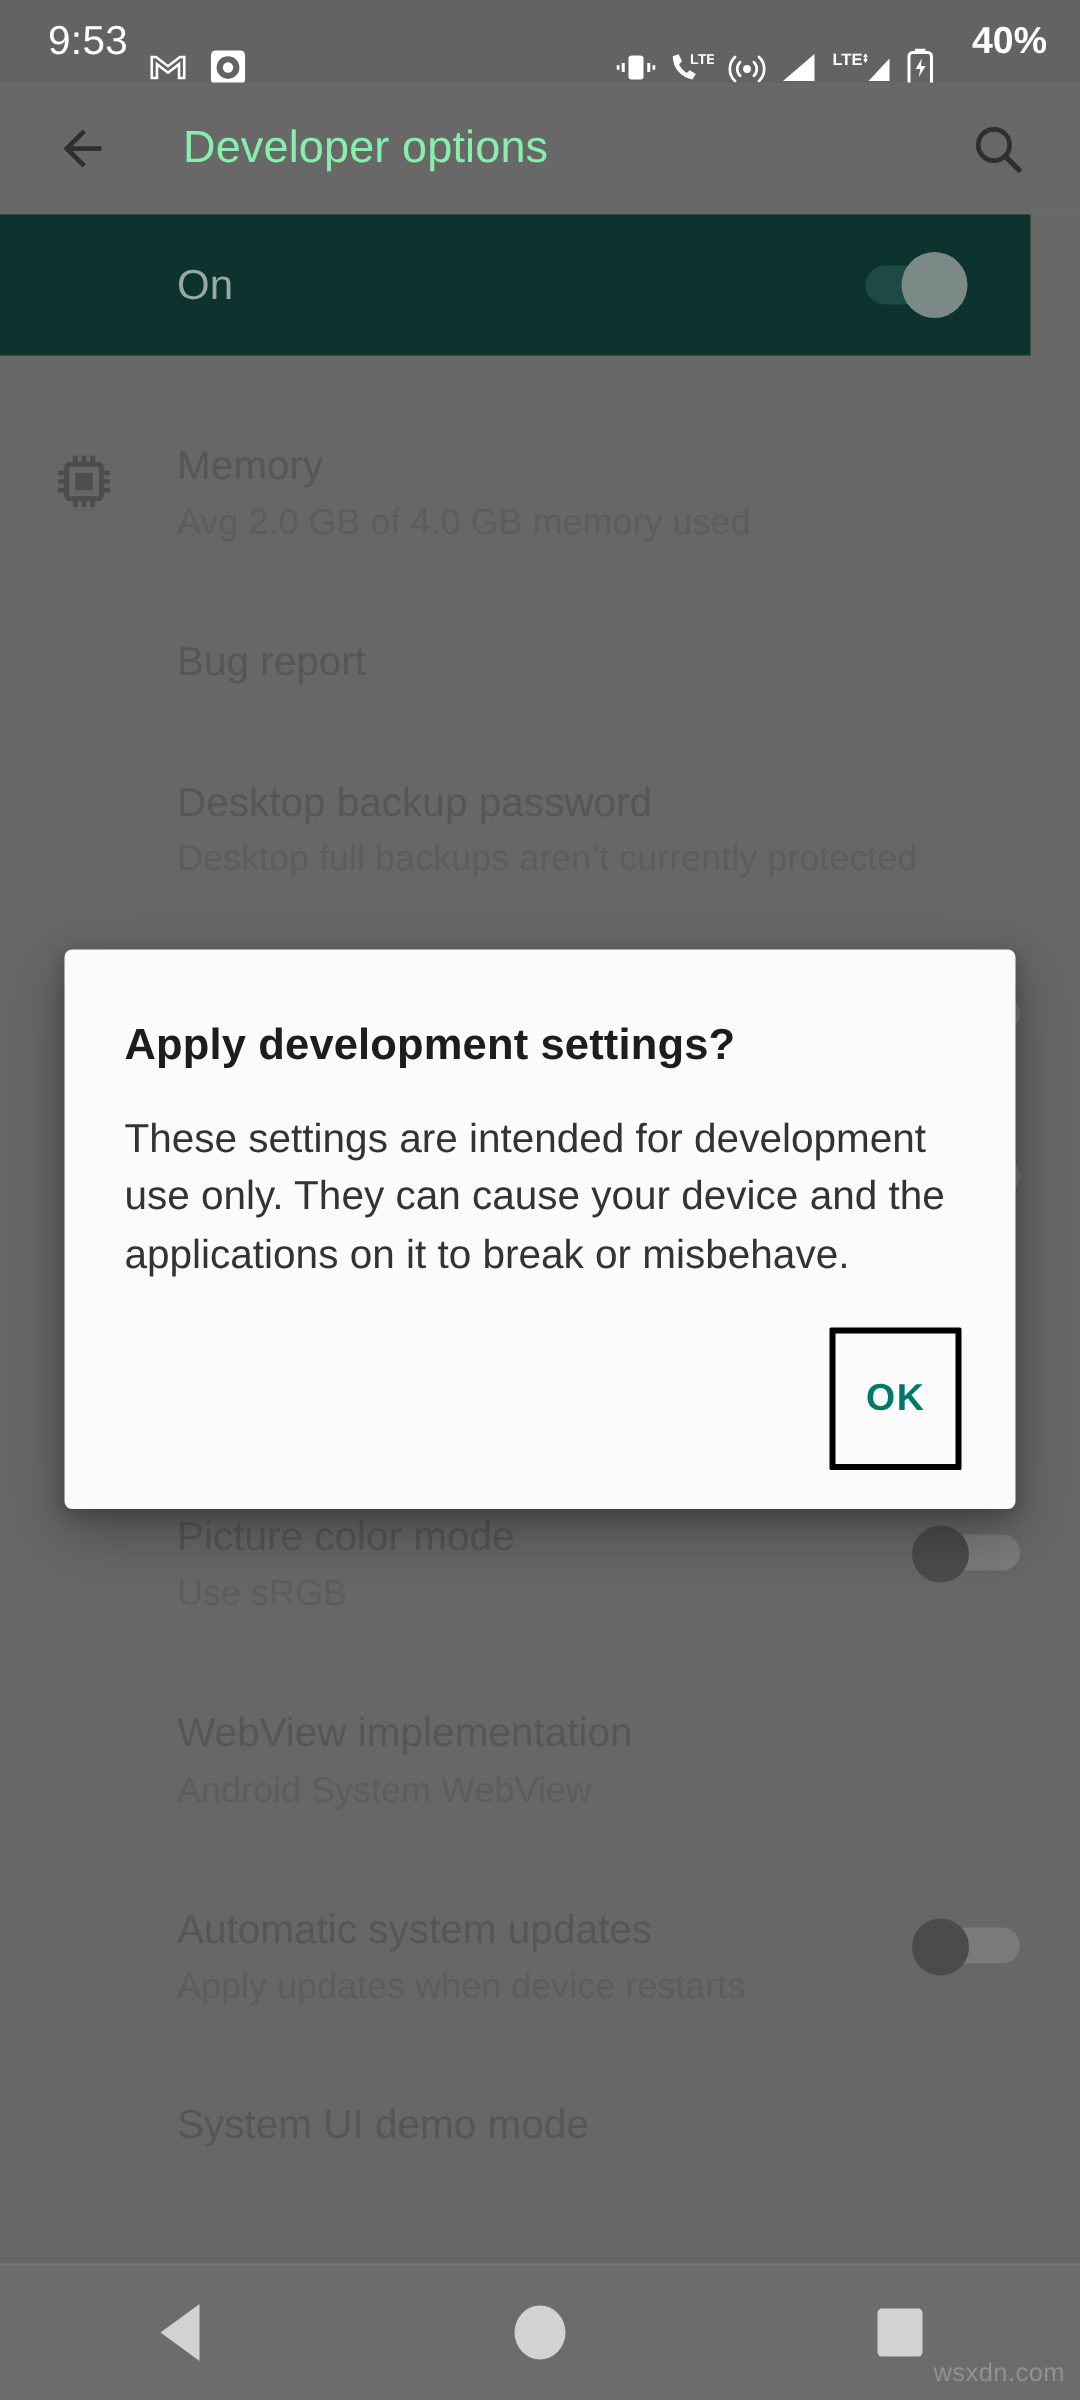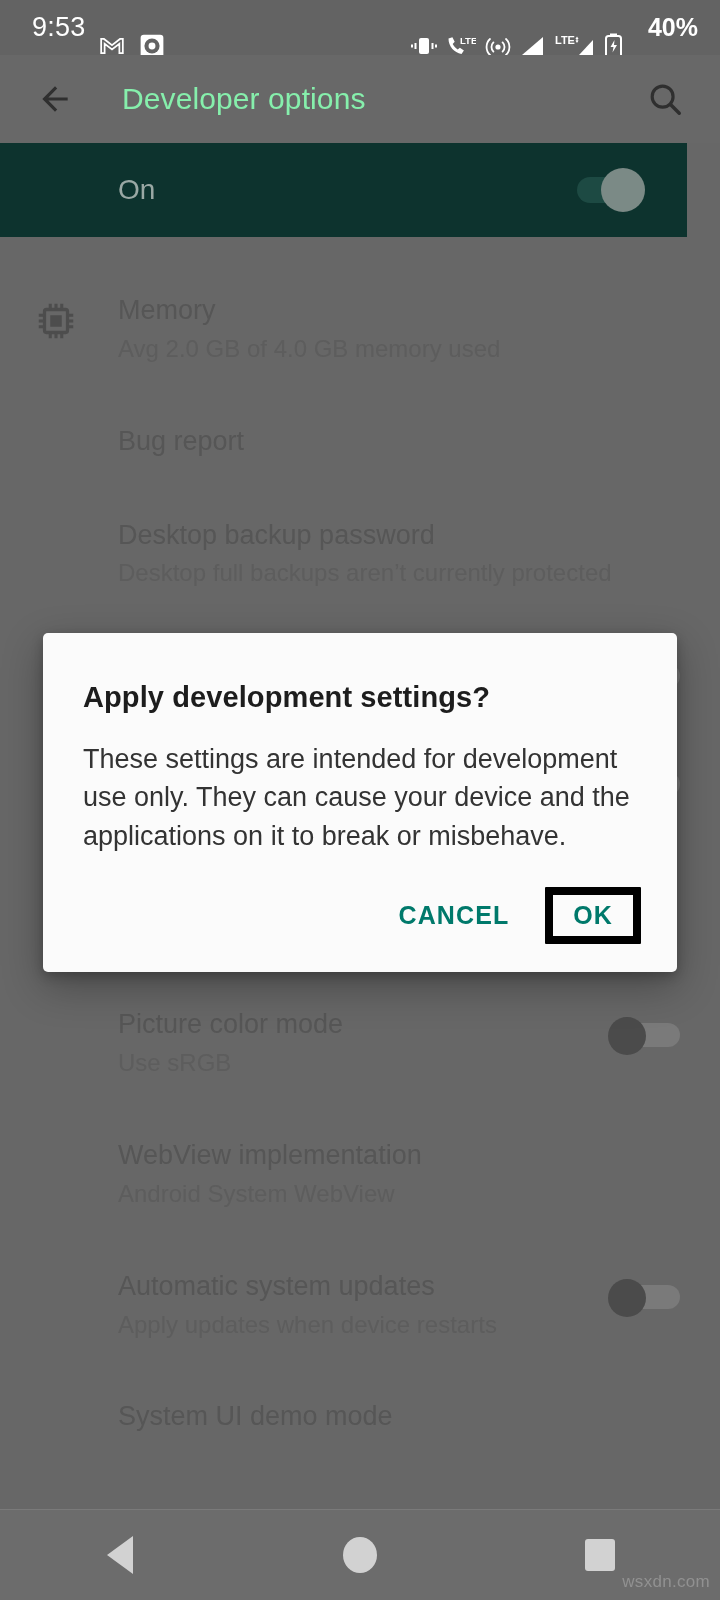--- a/index.html
+++ b/index.html
@@ -105,21 +105,21 @@
   .dialog-actions {
     margin-top:30px; display:flex; justify-content:flex-end; align-items:center;
     gap:10px; padding-bottom:8px;
   }
   .dlg-btn {
     font-size:25px; font-weight:700; color:#00796b; letter-spacing:1.1px;
     padding:16px 22px; background:transparent; border:none; cursor:pointer;
     font-family:"Liberation Sans", sans-serif;
   }
   .dlg-btn.boxed {
-    border:8px solid #000000; padding:6px 20px; border-radius:1px;
+    border:4px solid #000000; padding:29px 20px; border-radius:1px;
     margin-left:4px; margin-right:-4px;
   }
 
   
   .navbar {
     position:absolute; bottom:0; left:0; width:720px; height:91px;
     background:#6c6c6c; border-top:1px solid #7a7a7a;
     display:flex; align-items:center; justify-content:space-around;
   }
   .nav-btn { width:120px; height:91px; display:flex; align-items:center; justify-content:center; }
@@ -331,21 +331,20 @@
     </div>
 
   </div>
 
   <div class="scrim"></div>
 
   <div class="dialog">
     <div class="dialog-title">Apply development settings?</div>
     <div class="dialog-msg">These settings are intended for development use only. They can cause your device and the applications on it to break or misbehave.</div>
     <div class="dialog-actions">
-      <button class="dlg-btn">CANCEL</button>
       <button class="dlg-btn boxed">OK</button>
     </div>
   </div>
 
   <div class="navbar">
     <div class="nav-btn">
         <span class="nav-back"></span>
       </div>
     <div class="nav-btn">
         <span class="nav-home"></span>

